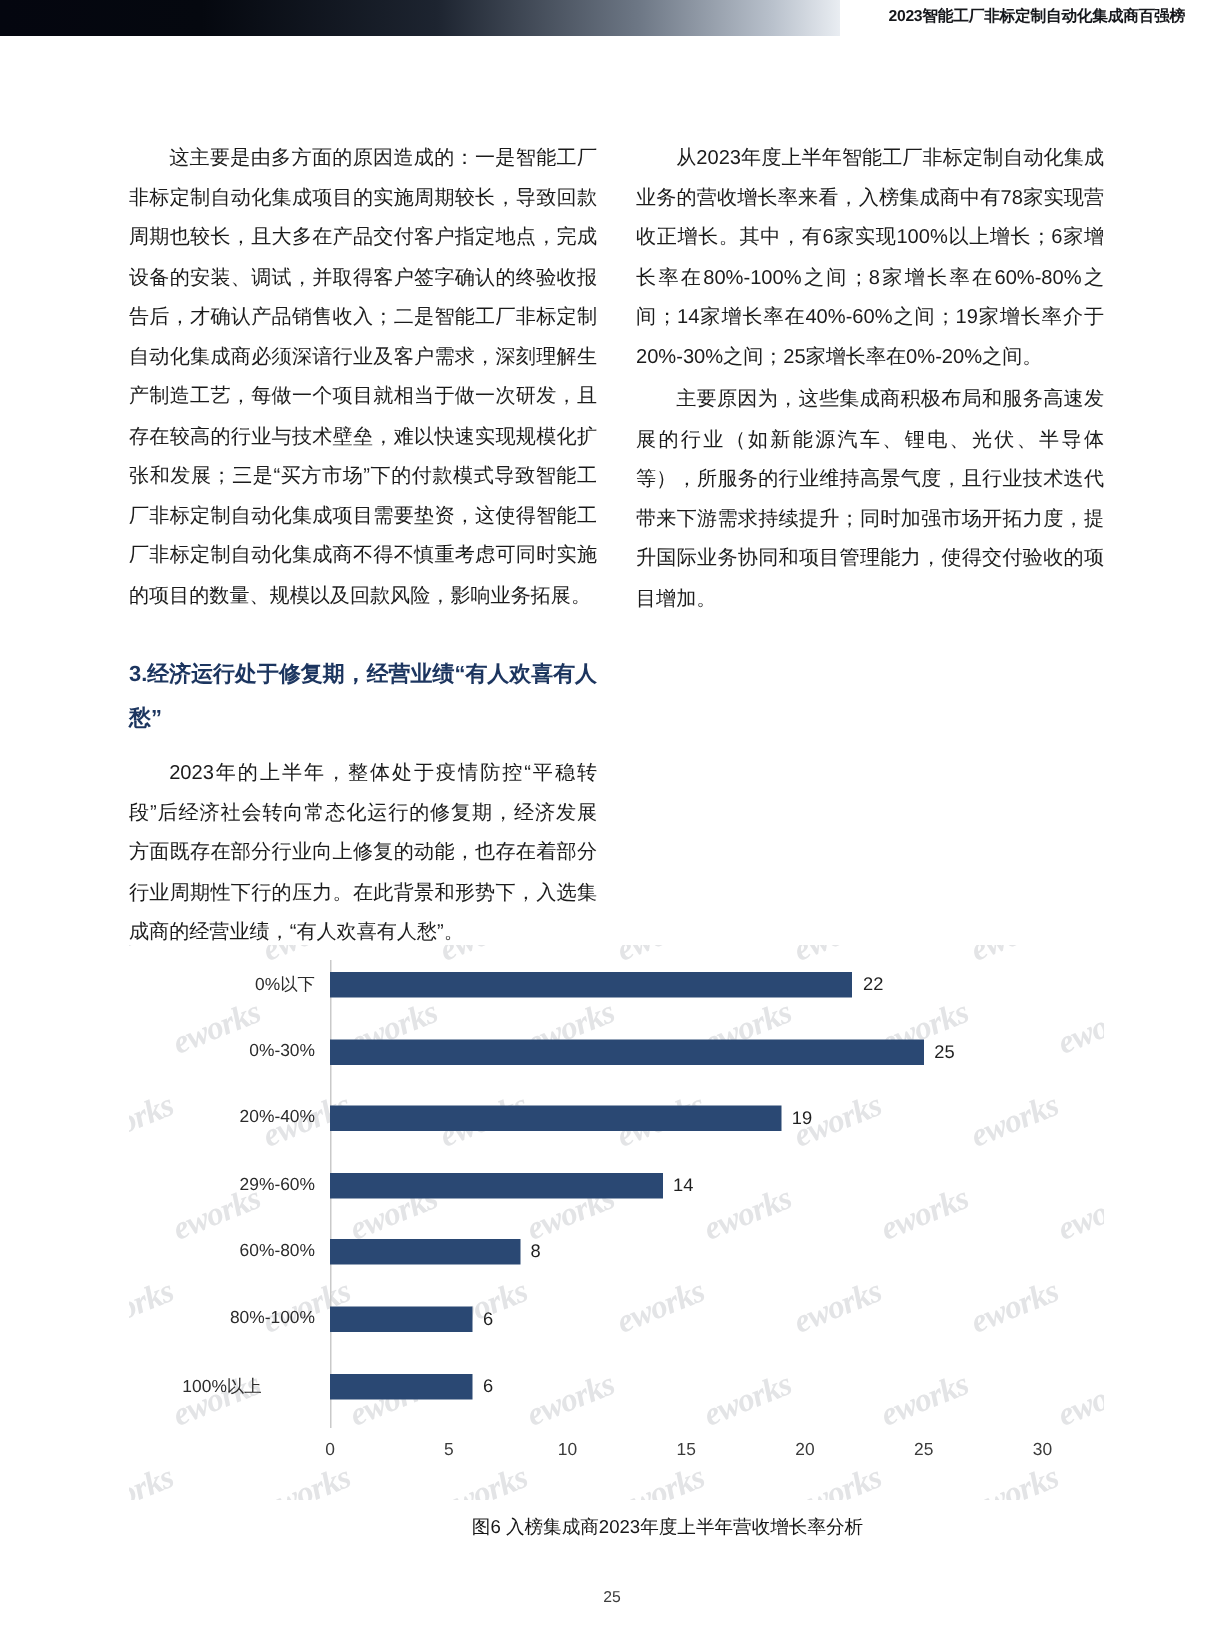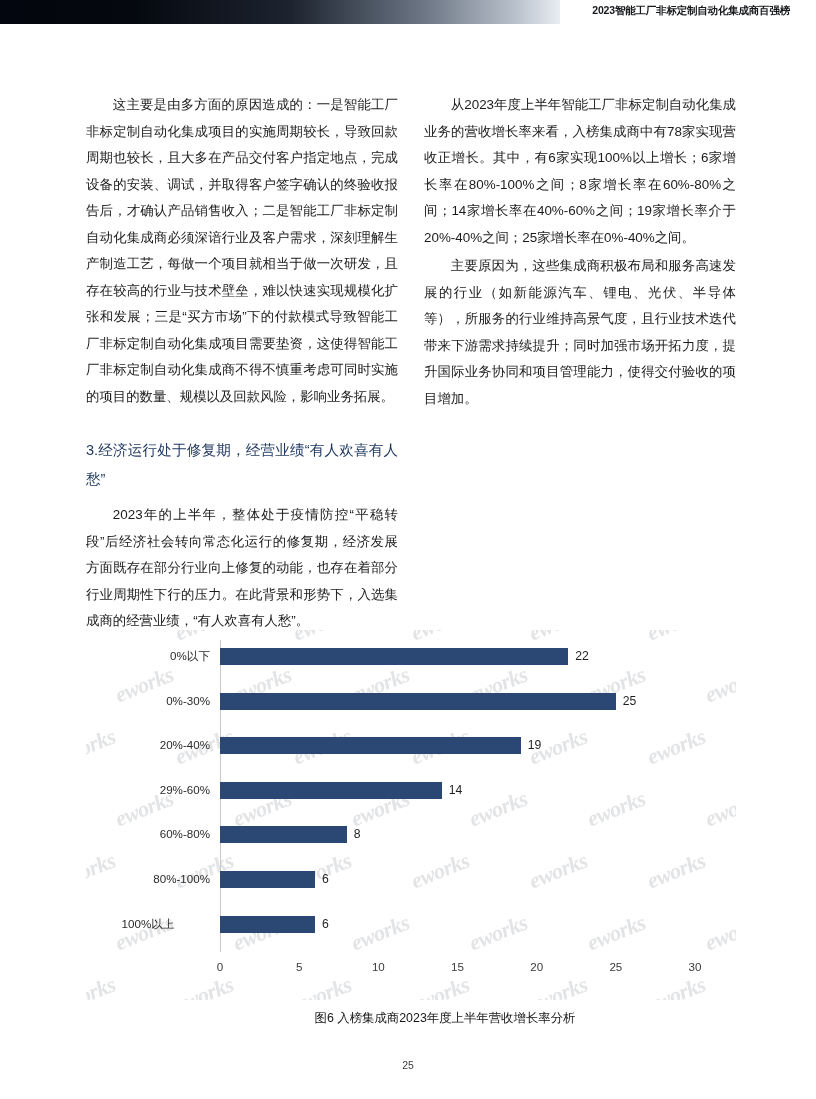--- a/index.html
+++ b/index.html
@@ -62,21 +62,21 @@
     line-height: 26.5px;
     color: #1b1b1b;
     text-align: justify;
     text-justify: inter-ideograph;
     text-indent: 2em;
     margin-bottom: 2px;
   }
 
   h2.section-heading {
     font-size: 14.6px;
-    font-weight: normal;
+    font-weight: bold;
     line-height: 29px;
     color: #1c355f;
     margin-top: 26px;
     margin-bottom: 8px;
     text-align: justify;
   }
 
   
   .chart-wrap {
     position: absolute;
@@ -182,21 +182,21 @@
 
 <div class="columns">
 
   <div class="col col-left">
     <p class="body-text">这主要是由多方面的原因造成的：一是智能工厂非标定制自动化集成项目的实施周期较长，导致回款周期也较长，且大多在产品交付客户指定地点，完成设备的安装、调试，并取得客户签字确认的终验收报告后，才确认产品销售收入；二是智能工厂非标定制自动化集成商必须深谙行业及客户需求，深刻理解生产制造工艺，每做一个项目就相当于做一次研发，且存在较高的行业与技术壁垒，难以快速实现规模化扩张和发展；三是“买方市场”下的付款模式导致智能工厂非标定制自动化集成项目需要垫资，这使得智能工厂非标定制自动化集成商不得不慎重考虑可同时实施的项目的数量、规模以及回款风险，影响业务拓展。</p>
     <h2 class="section-heading">3.经济运行处于修复期，经营业绩“有人欢喜有人愁”</h2>
     <p class="body-text">2023年的上半年，整体处于疫情防控“平稳转段”后经济社会转向常态化运行的修复期，经济发展方面既存在部分行业向上修复的动能，也存在着部分行业周期性下行的压力。在此背景和形势下，入选集成商的经营业绩，“有人欢喜有人愁”。</p>
   </div>
 
   <div class="col col-right">
-    <p class="body-text">从2023年度上半年智能工厂非标定制自动化集成业务的营收增长率来看，入榜集成商中有78家实现营收正增长。其中，有6家实现100%以上增长；6家增长率在80%-100%之间；8家增长率在60%-80%之间；14家增长率在40%-60%之间；19家增长率介于20%-40%之间；25家增长率在0%-40%之间。</p>
+    <p class="body-text">从2023年度上半年智能工厂非标定制自动化集成业务的营收增长率来看，入榜集成商中有78家实现营收正增长。其中，有6家实现100%以上增长；6家增长率在80%-100%之间；8家增长率在60%-80%之间；14家增长率在40%-60%之间；19家增长率介于20%-30%之间；25家增长率在0%-20%之间。</p>
     <p class="body-text">主要原因为，这些集成商积极布局和服务高速发展的行业（如新能源汽车、锂电、光伏、半导体等），所服务的行业维持高景气度，且行业技术迭代带来下游需求持续提升；同时加强市场开拓力度，提升国际业务协同和项目管理能力，使得交付验收的项目增加。</p>
   </div>
 
 </div>
 
 <div class="chart-wrap">
   <div class="watermark-layer">
       <div class="wm" style="left: -30px; top: -20px;">eworks</div>
       <div class="wm" style="left: 88px; top: -20px;">eworks</div>
       <div class="wm" style="left: 206px; top: -20px;">eworks</div>

